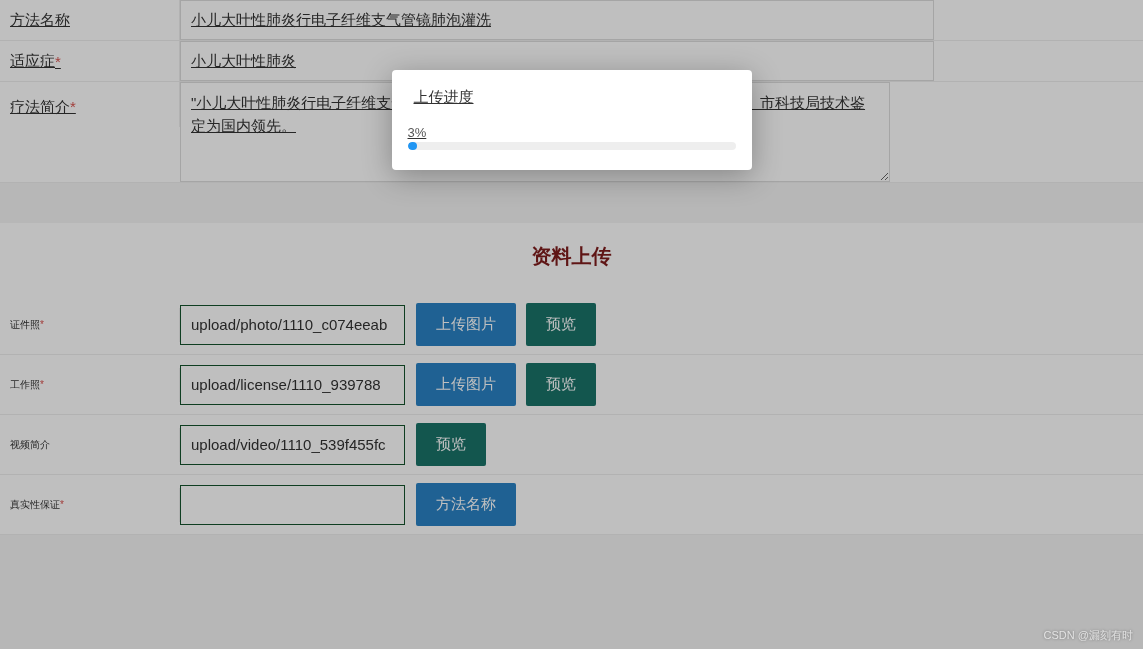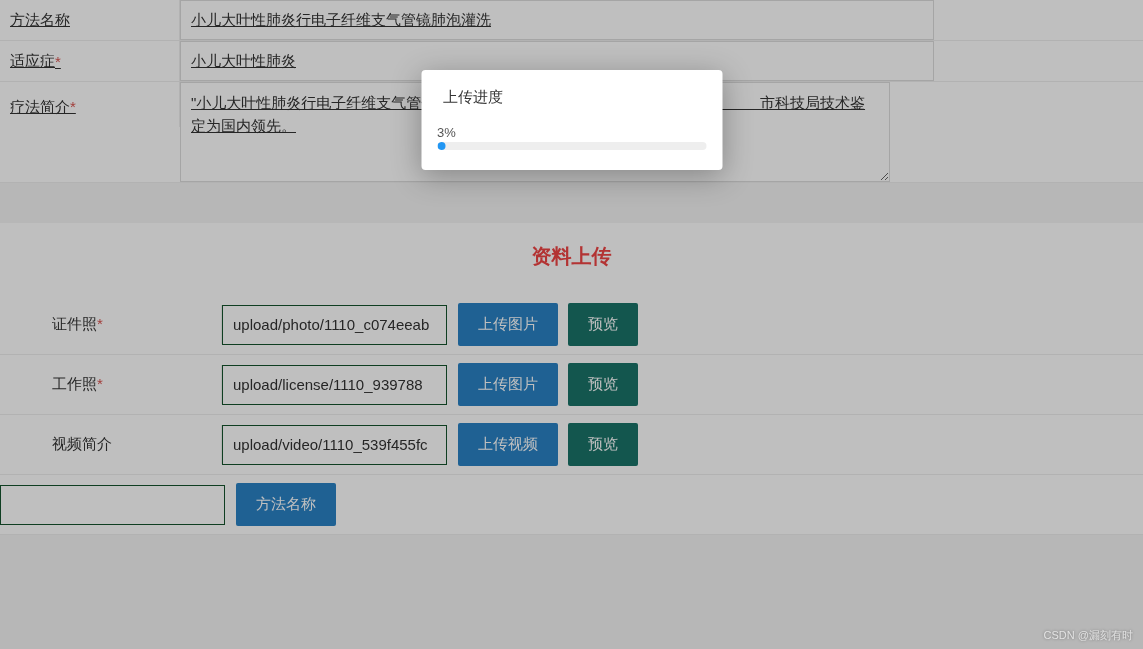--- a/index.html
+++ b/index.html
@@ -24,26 +24,27 @@
       width: 100%;
       height: 100%;
       background: rgba(0, 0, 0, 0.25);
       z-index: 100;
     }
     .modal {
       position: absolute;
       top: 70px;
       left: 50%;
       transform: translateX(-50%);
-      width: 301px;
+      width: 360px;
       background: #fff;
       border-radius: 4px;
       box-shadow: 0 6px 30px rgba(0, 0, 0, 0.3);
       z-index: 200;
       padding: 18px 16px 20px 16px;
+      text-decoration: underline;
     }
     .modal-title {
       font-size: 15px;
       color: #333;
       margin-bottom: 18px;
       margin-left: 6px;
     }
     .progress-label {
       font-size: 13px;
       color: #555;
@@ -115,39 +116,38 @@
       line-height: 1.5;
     }
     .section-gap {
       height: 40px;
       background: #f5f5f5;
     }
     .section-title {
       text-align: center;
       font-size: 20px;
       font-weight: bold;
-      color: #ef4444;
+      color: #7f1d1d;
       padding: 20px 0 25px 0;
       background: #fff;
     }
     .upload-row {
       display: flex;
       align-items: center;
       border-bottom: 1px solid #eee;
       min-height: 54px;
       padding: 8px 0;
     }
     .upload-label {
       width: 180px;
       padding: 10px 10px;
-      font-size: 15px;
+      font-size: 10px;
       color: #333;
       flex-shrink: 0;
       border-right: 1px solid #eee;
-      margin-left: 42px;
     }
     .upload-input-wrap {
       width: 228px;
       flex-shrink: 0;
     }
     .upload-input {
       width: 225px;
       border: 1px solid #14532d;
       padding: 10px 10px;
       font-size: 15px;
@@ -254,26 +254,28 @@
   </div>
 
   <div class="upload-row">
     <div class="upload-label">
       <span>视频简介</span>
     </div>
     <div class="upload-input-wrap">
       <input type="text" class="upload-input" value="upload/video/1110_539f455fc" style="">
     </div>
     <div class="upload-buttons">
-      <button class="btn btn-blue">上传视频</button>
       <button class="btn btn-teal">预览</button>
     </div>
   </div>
 
   <div class="upload-row">
+    <div class="upload-label">
+      <span>真实性保证</span><span class="required">*</span>
+    </div>
     <div class="upload-input-wrap">
       <input type="text" class="upload-input" value="" style="">
     </div>
     <div class="upload-buttons">
       <button class="btn btn-blue">方法名称</button>
     </div>
   </div>
 </div>
 
 <div class="overlay"></div>

